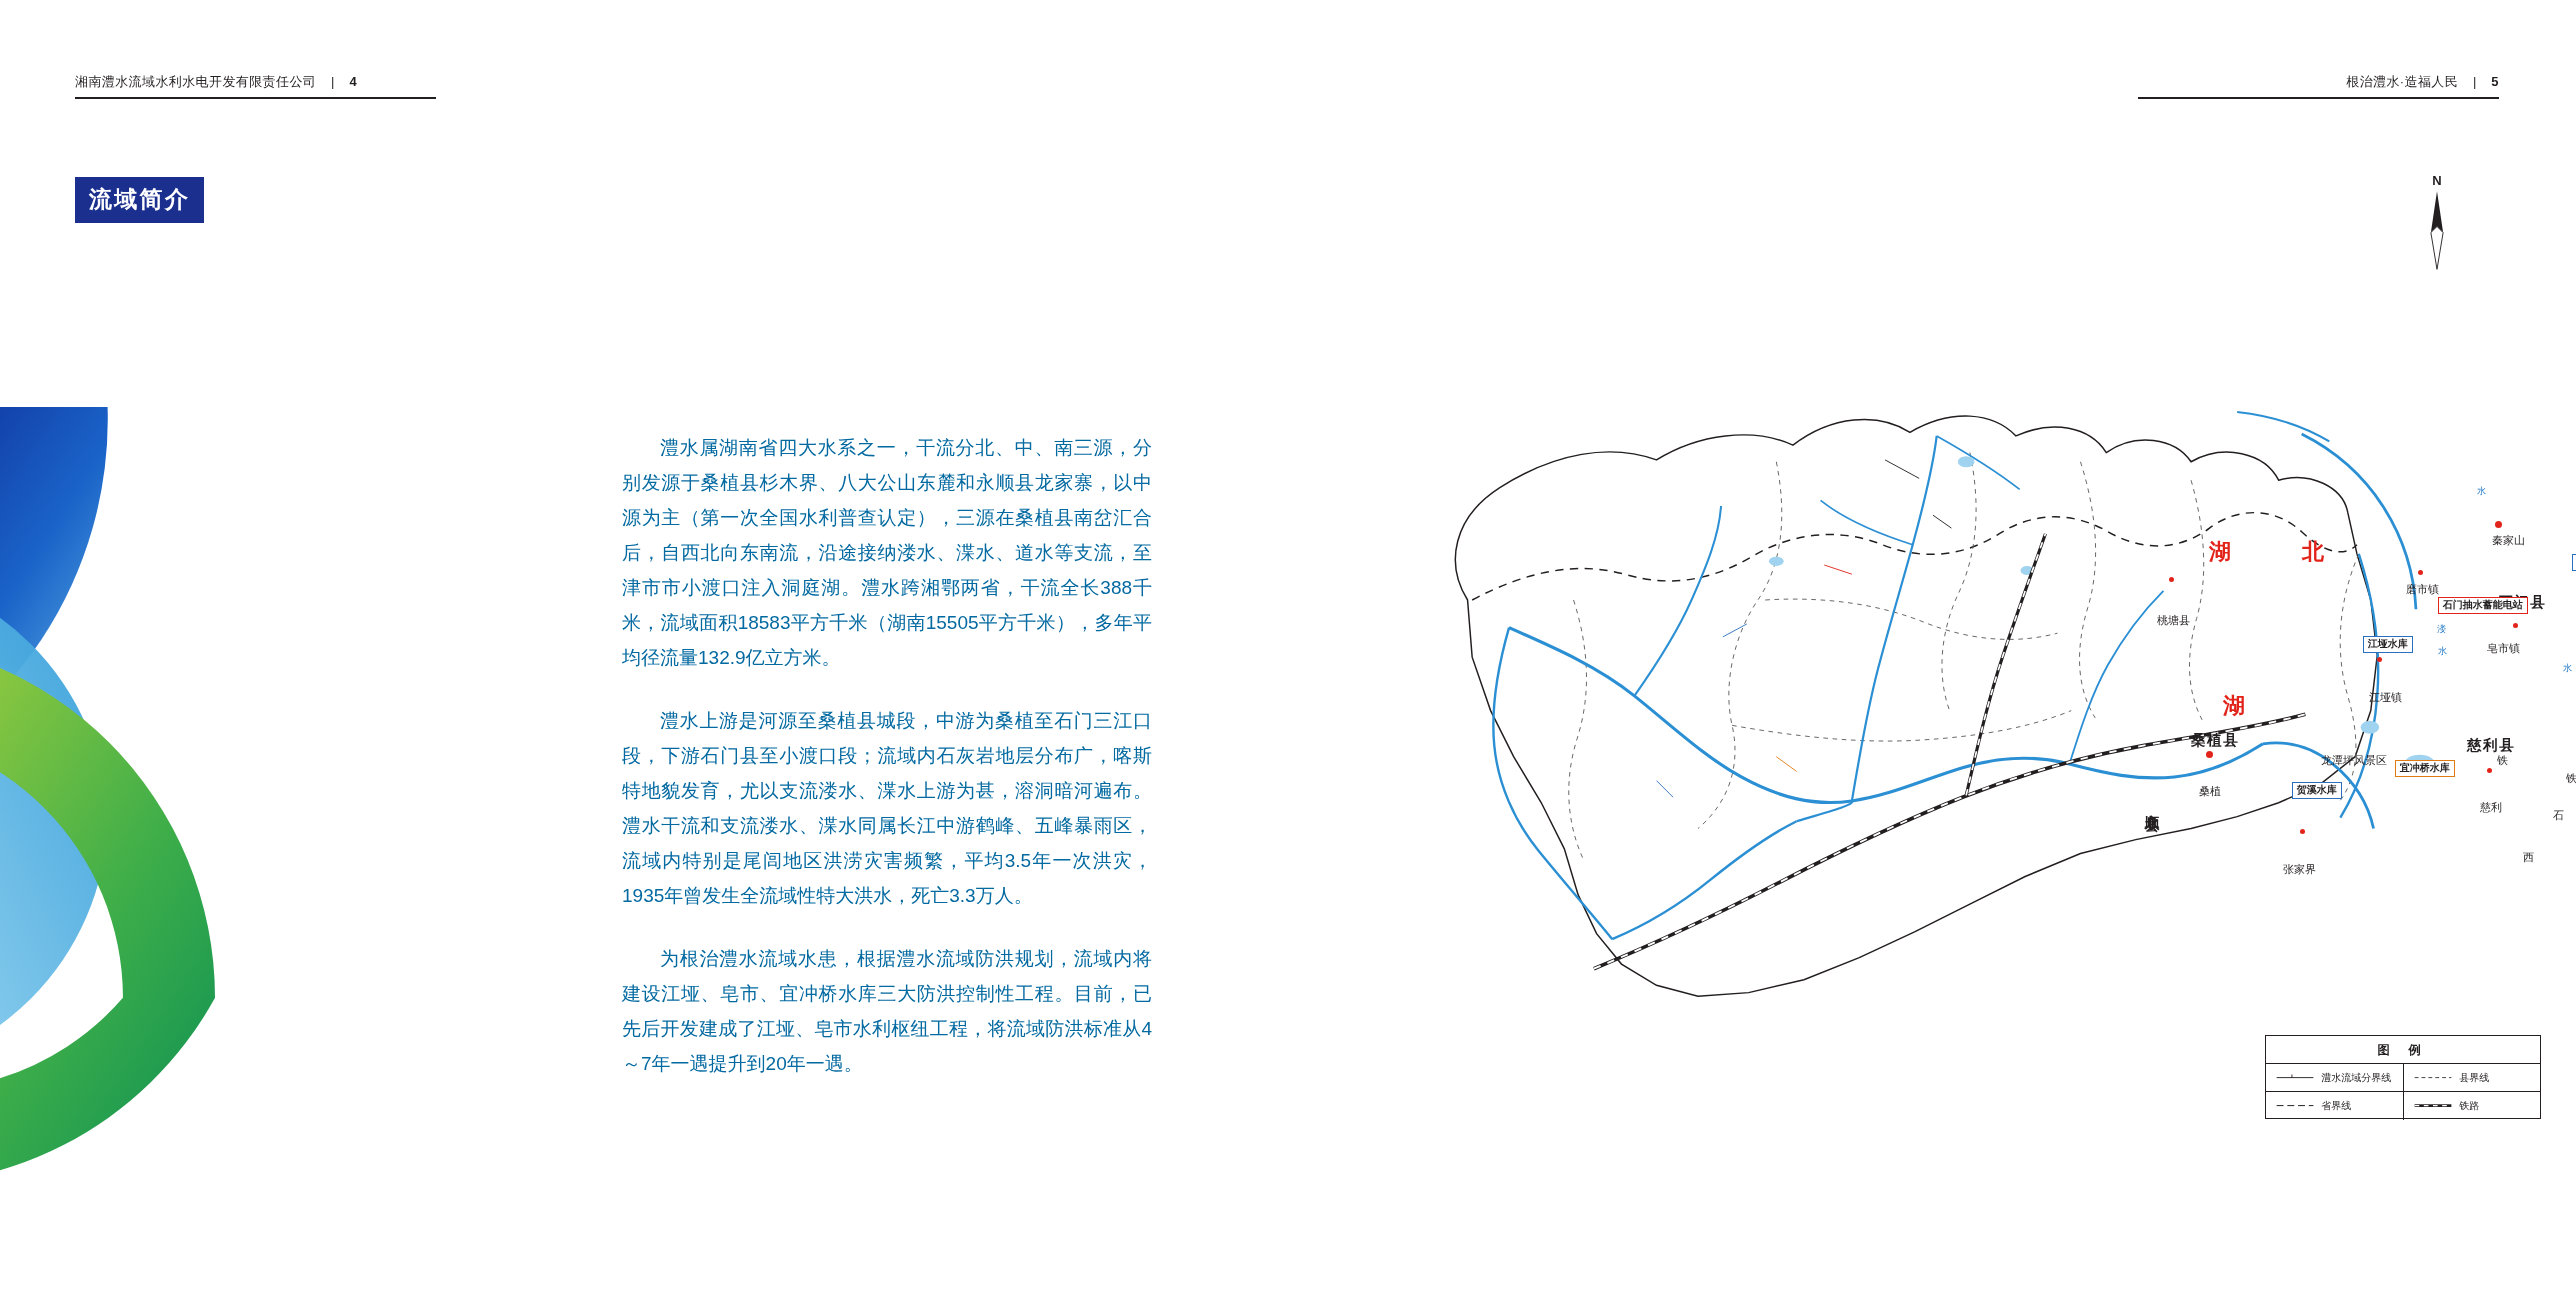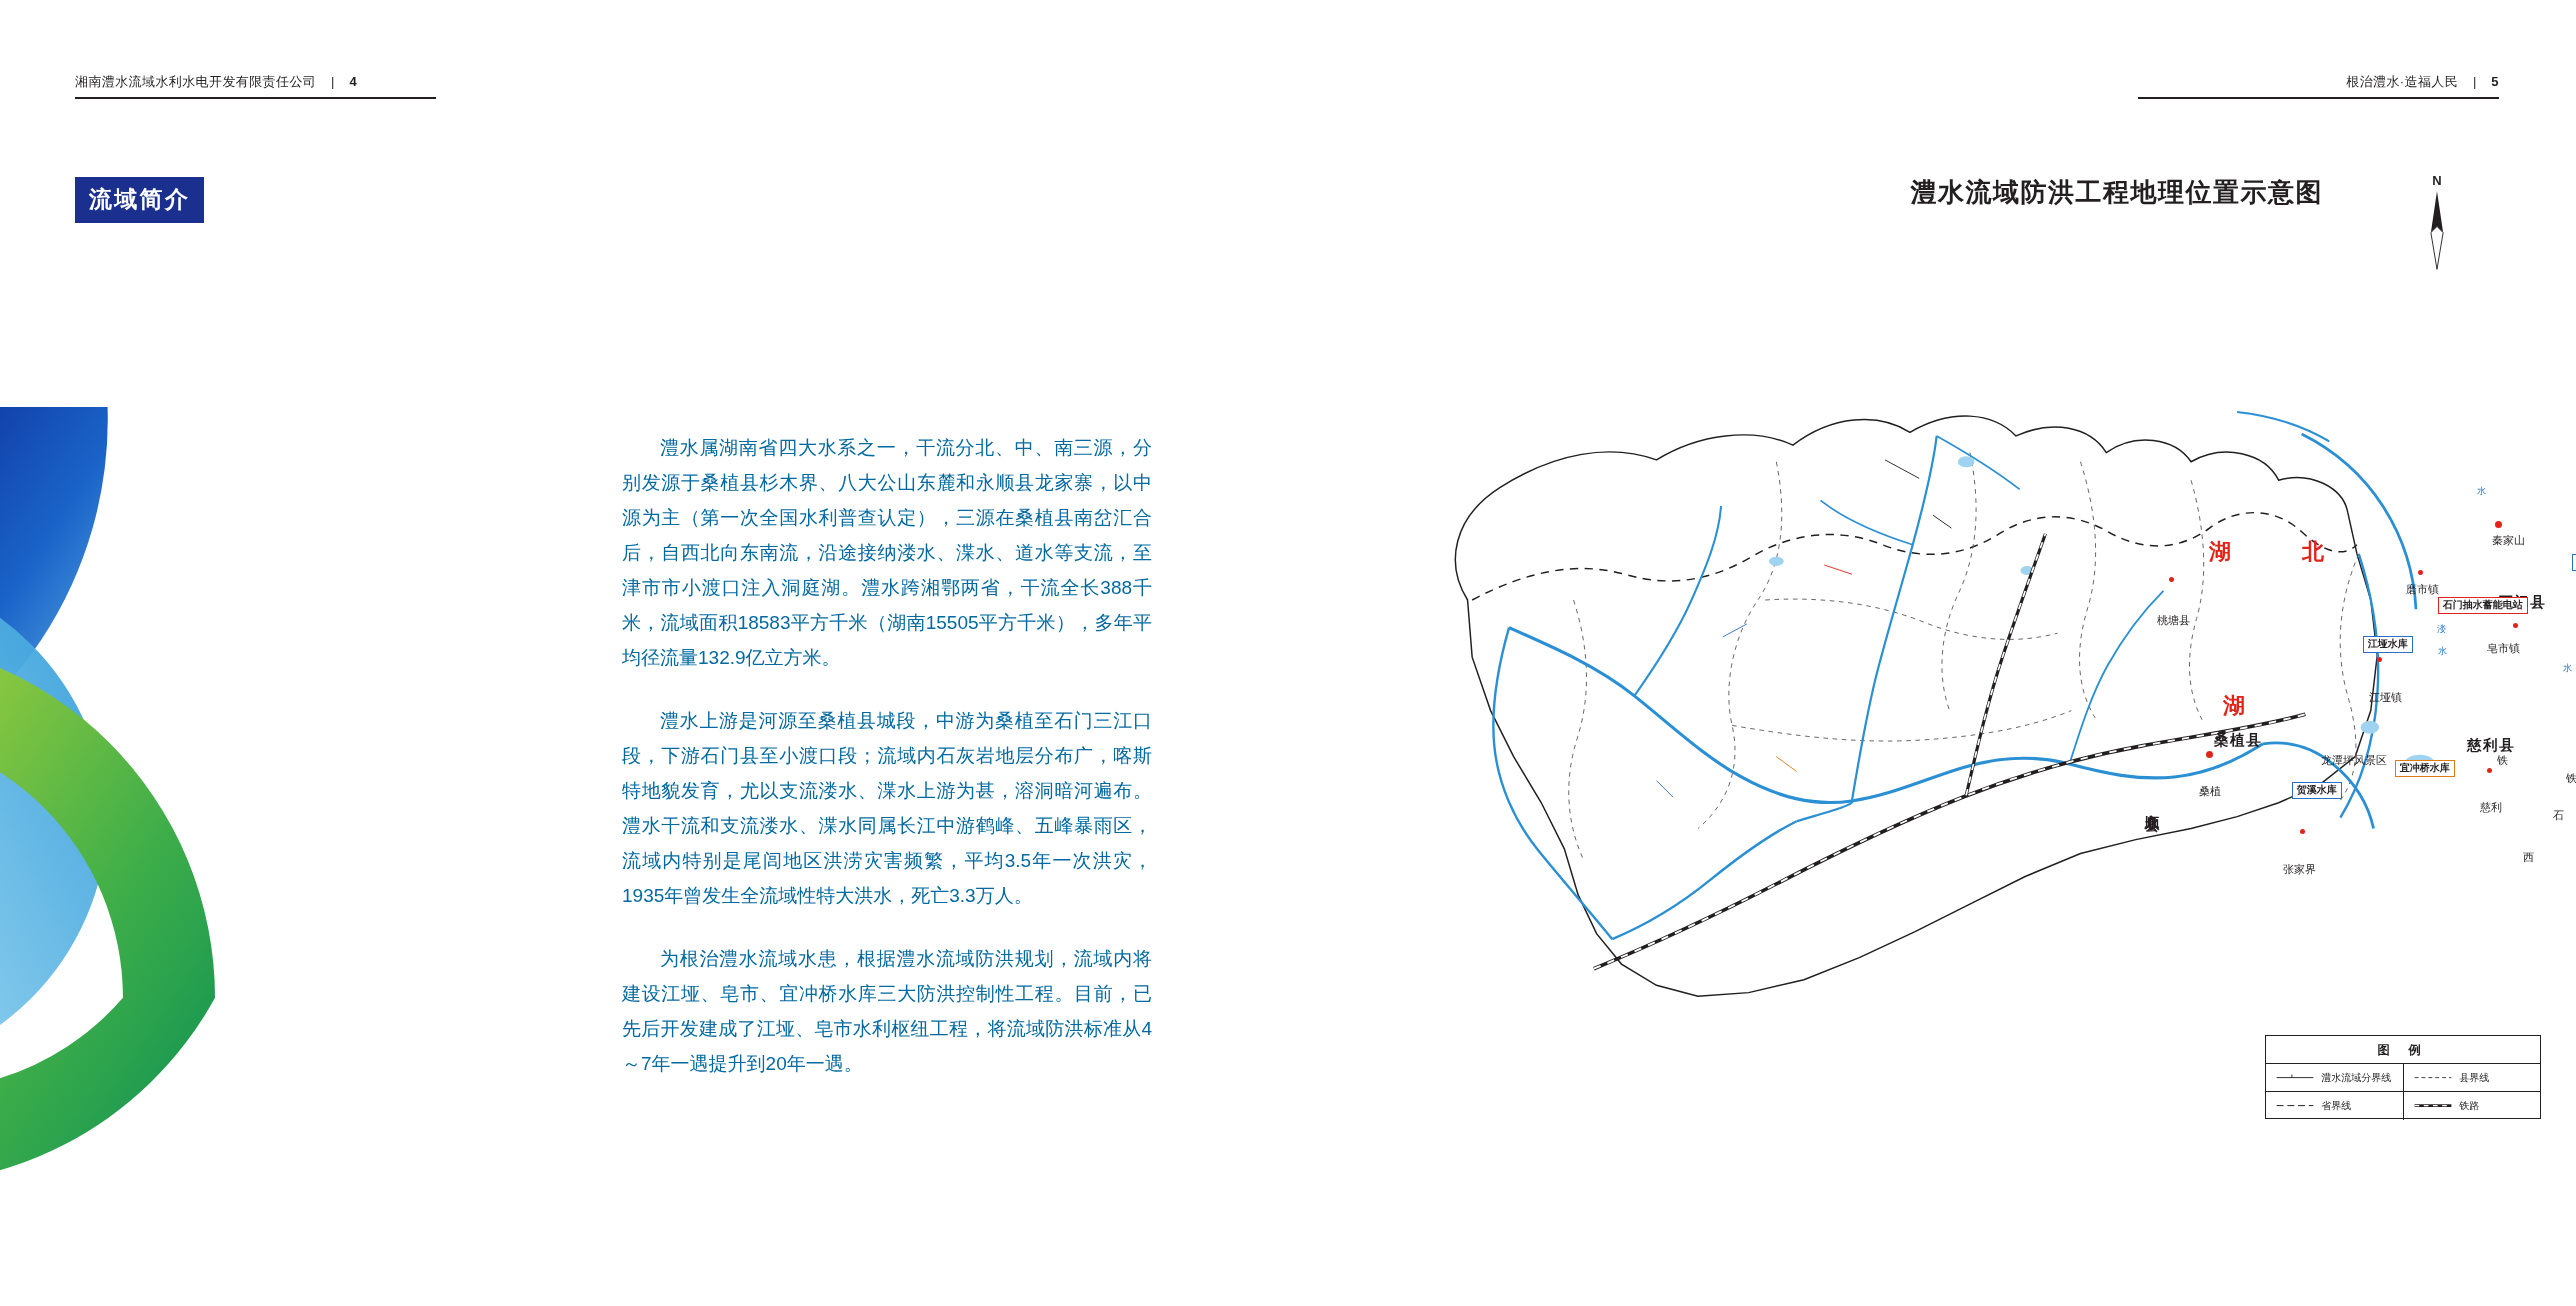--- a/index.html
+++ b/index.html
@@ -166,21 +166,20 @@
 
   <div class="page-right">
 
     <div class="runhead runhead-right">
       <span>根治澧水·造福人民</span>
       <span class="sep">|</span>
       <span class="pg">5</span>
     </div>
     <div class="rule-right"></div>
 
-    <div class="map-title">澧水流域防洪工程地理位置示意图</div>
 
     <div class="compass">
       <div class="n-letter">N</div>
       <svg width="48" height="107" viewBox="0 0 62 140">
         <polygon points="31,24 39,78 31,70 23,78" fill="#231f20"></polygon>
         <polygon points="31,70 39,78 31,126 23,78" fill="#ffffff" stroke="#231f20" stroke-width="1.2"></polygon>
       </svg>
     </div>
 
     <div class="map-wrap">
@@ -261,21 +260,21 @@
       </svg>
 
       <div>
 
         <div class="mlabel prov" style="left:921px; top:537px;">湖</div>
         <div class="mlabel prov" style="left:1014px; top:537px;">北</div>
         <div class="mlabel prov" style="left:935px; top:691px;">湖</div>
 
         <div class="mlabel county" style="left:1210px; top:593px;">石门县</div>
 
-        <div class="mlabel county" style="left:926px; top:731px;font-family:Liberation Mono, monospace;">桑植县</div>
+        <div class="mlabel county" style="left:903px; top:731px;font-family:Liberation Mono, monospace;">桑植县</div>
         <div class="mlabel county" style="left:1179px; top:736px;">慈利县</div>
         <div class="mlabel county" style="left:854px; top:803px; writing-mode:vertical-rl; letter-spacing:1.5px;">永顺县</div>
 
         <div class="mbox" style="left:1284px; top:554px;">皂市水库</div>
         <div class="mbox red" style="left:1150px; top:597px;">石门抽水蓄能电站</div>
         <div class="mbox" style="left:1075px; top:636px;">江垭水库</div>
         <div class="mbox orange" style="left:1107px; top:760px;">宜冲桥水库</div>
         <div class="mbox" style="left:1004px; top:782px;">贺溪水库</div>
 
         <div class="dot" style="left:1207px; top:521px;"></div>

